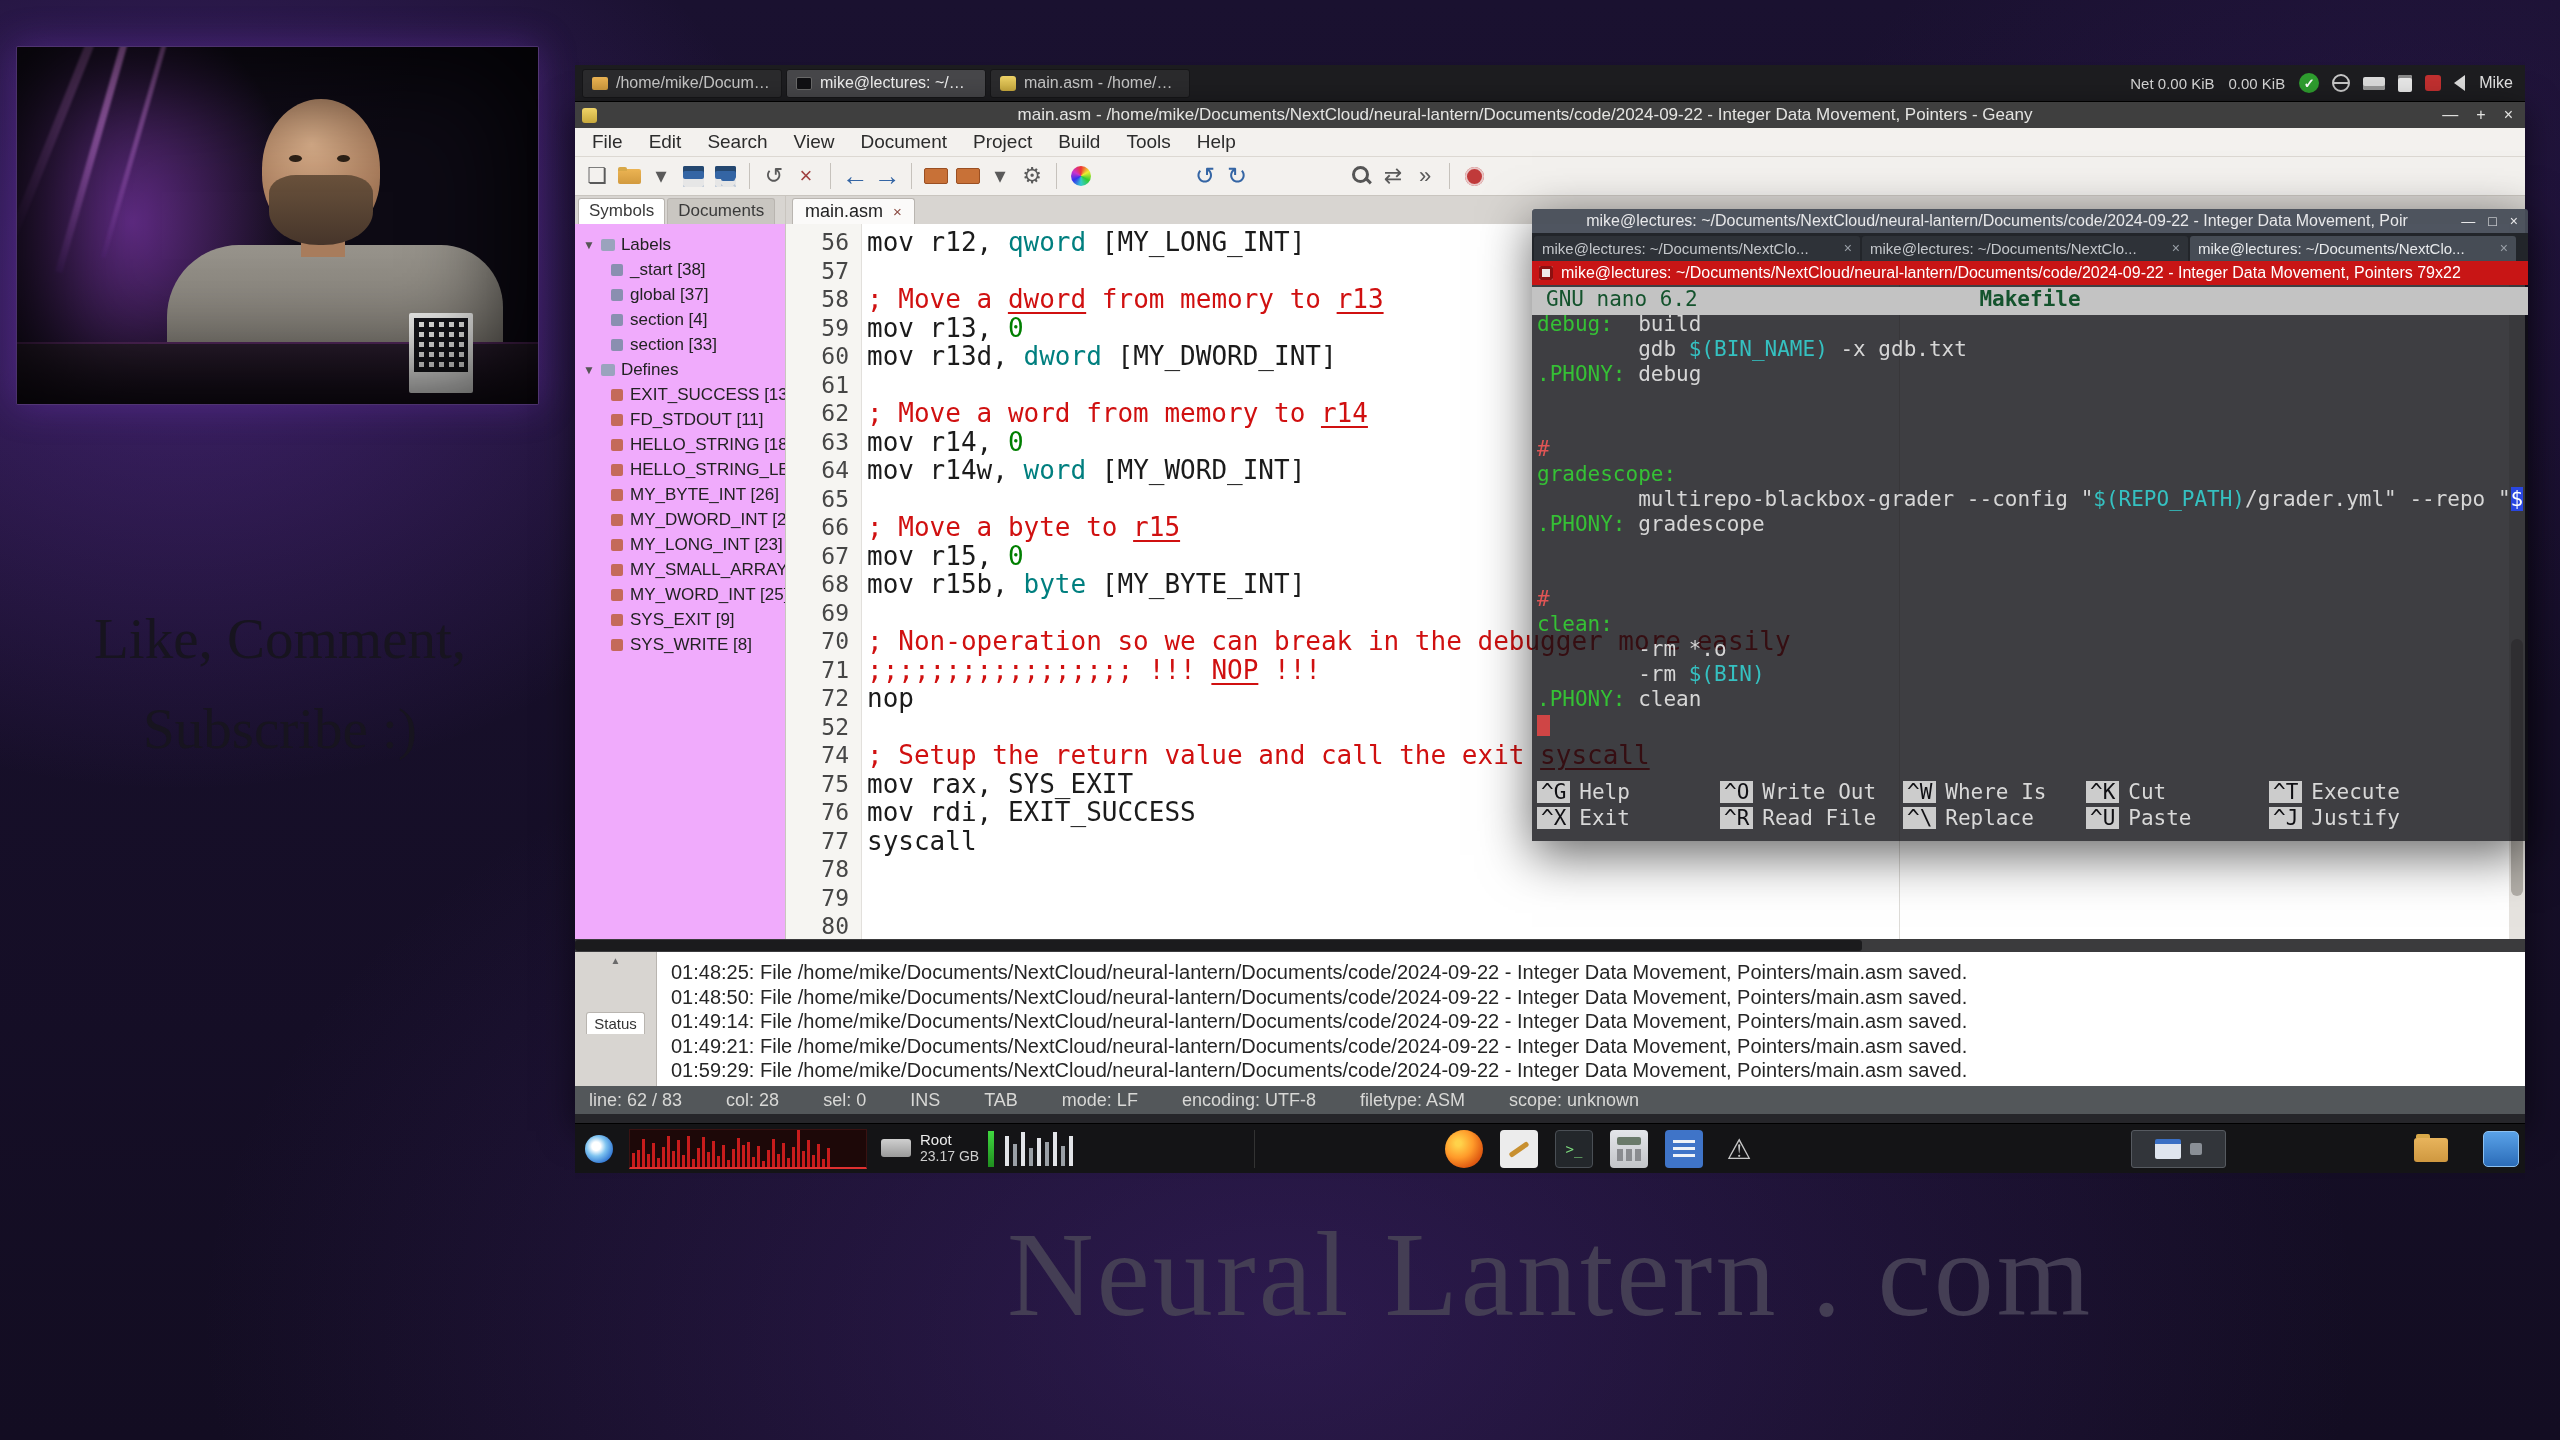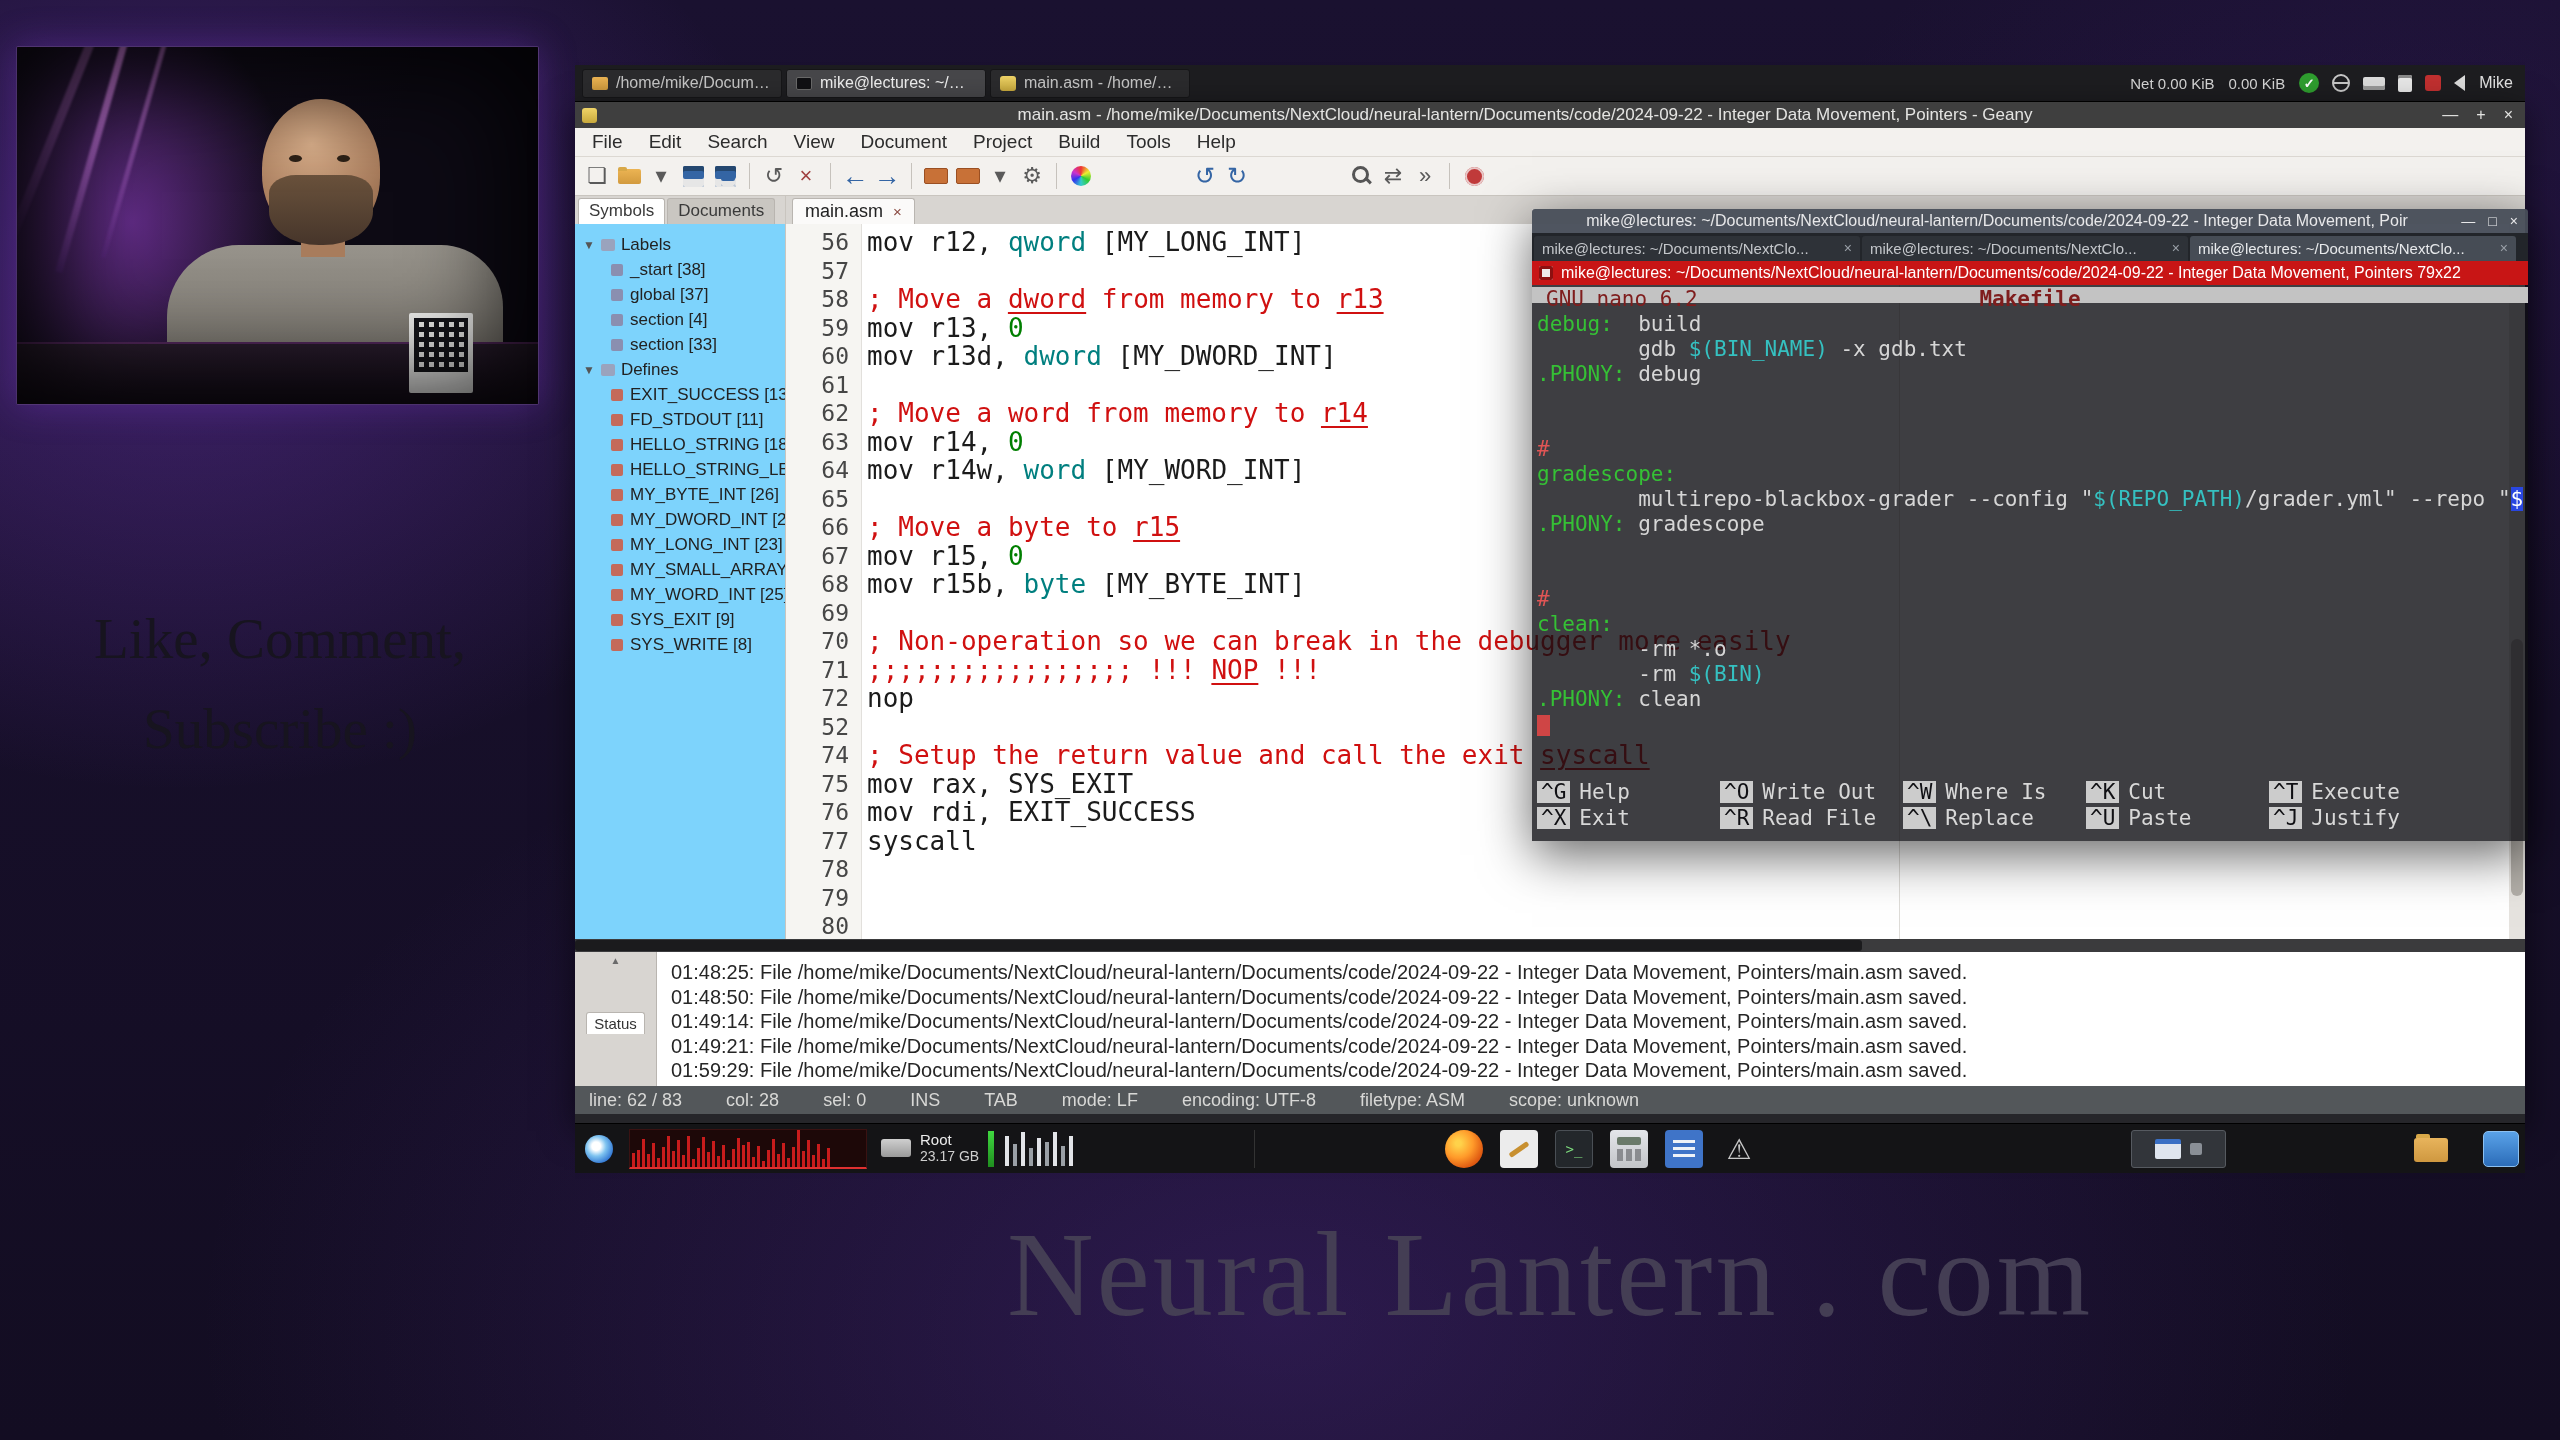--- a/index.html
+++ b/index.html
@@ -118,21 +118,21 @@
   .tb-color::before { content:""; width:20px; height:20px; border-radius:50%;
     background:conic-gradient(#e33,#ee3,#3c3,#3cc,#33e,#c3c,#e33); }
   .tb-mag::before { content:""; position:absolute; left:7px; top:6px; width:11px; height:11px;
     border:3px solid #555; border-radius:50%; }
   .tb-mag::after { content:""; position:absolute; left:19px; top:19px; width:8px; height:3px;
     background:#555; transform:rotate(45deg); }
   .tb-power::before { content:""; width:19px; height:19px; border-radius:50%; background:#c03a3a;
     box-shadow:inset 0 0 0 2px #e8c8c8; }
 
   
-  .g-sidebar { position:absolute; left:0; top:94px; width:211px; height:743px; background:#7dd3fc;
+  .g-sidebar { position:absolute; left:0; top:94px; width:211px; height:743px; background:#f0abfc;
     border-right:1px solid #c9c5bf; overflow:hidden; }
   .sb-tabs { height:28px; background:#d8d5d1; display:flex; align-items:flex-end; padding-left:3px; }
   .sb-tab { font-size:17px; color:#3a3a3a; padding:2px 10px 3px; border:1px solid #b9b5b0;
     border-bottom:none; border-radius:3px 3px 0 0; margin-right:2px; background:#c9c6c1; }
   .sb-tab.active { background:#fff; }
   .sb-tree { padding-top:8px; }
   .tree-group, .tree-item { display:flex; align-items:center; height:25px; font-size:17px;
     color:#222; white-space:nowrap; overflow:hidden; }
   .tree-group { padding-left:8px; gap:6px; }
   .tree-item { padding-left:36px; gap:7px; }
@@ -203,22 +203,22 @@
   .term-tab.active { background:#464c55; color:#e8eaec; }
   .tt-label { flex:1; white-space:nowrap; overflow:hidden; }
   .tt-close { color:#9aa0a8; font-size:14px; }
   .t-red { position:absolute; left:0; top:52px; width:100%; height:24px; background:#c81515;
     display:flex; align-items:center; gap:8px; padding-left:7px; color:#fff; font-size:16px;
     white-space:nowrap; overflow:hidden; }
   .t-red-ico { width:14px; height:14px; background:#efe8e8; border-radius:2px;
     box-shadow:inset 0 0 0 3px #8d1010; flex:0 0 auto; }
   .t-nano { position:absolute; left:0; top:76px; width:100%; bottom:0; background:rgba(14,14,19,.8);
     font-family:"DejaVu Sans Mono",monospace; font-size:21px; overflow:hidden; }
-  .n-head { position:absolute; left:0; top:2px; right:0; height:16px; background:#c3c3c3;
-    color:#7f1d1d; line-height:24px; }
+  .n-head { position:absolute; left:0; top:2px; right:0; height:28px; background:#c3c3c3;
+    color:#14532d; line-height:24px; }
   .n-app { margin-left:14px; }
   .n-file { position:absolute; left:0; right:0; top:0; text-align:center; font-weight:bold; }
   .n-content { position:absolute; left:5px; right:5px; top:27px; }
   .nline { height:25px; line-height:25px; white-space:pre; }
   .nk-pl { color:#d6d6d6; }
   .nk-tgt { color:#35c135; }
   .nk-var { color:#35c1c1; }
   .nk-cmt { color:#e05555; }
   .nk-cont { background:#2946e0; color:#fff; }
   .nk-cur { display:inline-block; width:13px; height:21px; background:#cf4545; vertical-align:middle; }

